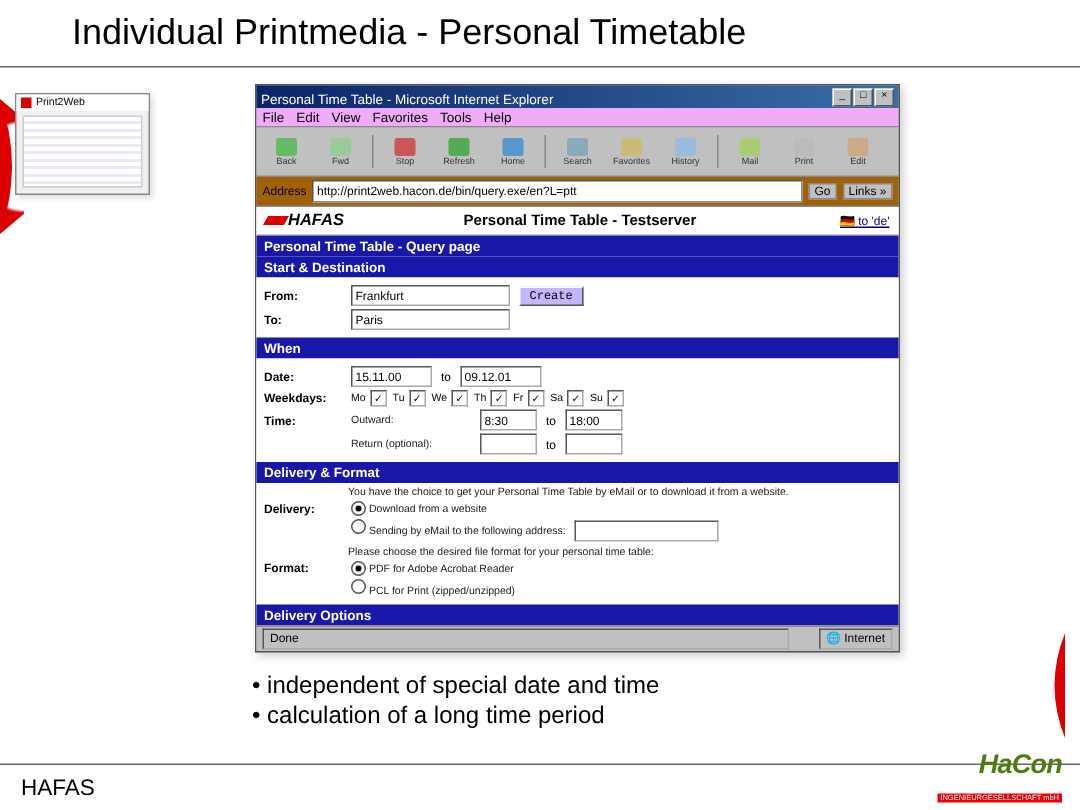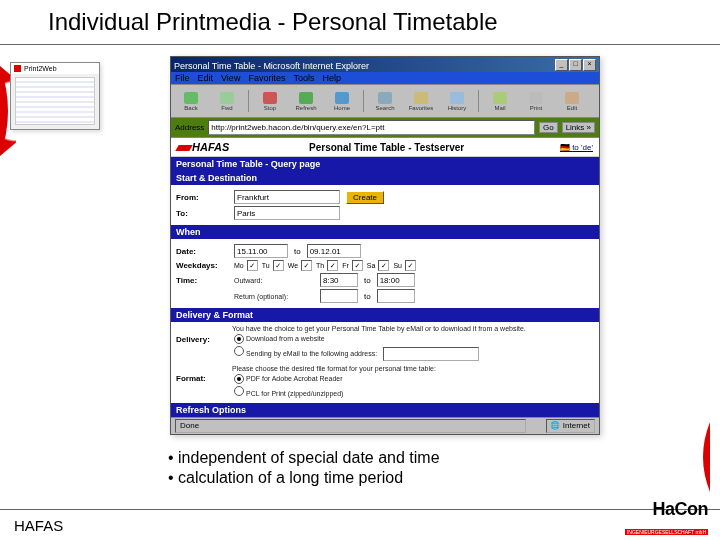--- a/index.html
+++ b/index.html
@@ -94,21 +94,21 @@
     border: 1px solid #fff;
     border-right-color: #555;
     border-bottom-color: #555;
     margin-left: 1px;
     font-size: 7px;
     line-height: 8px;
     text-align: center;
     color: #000;
   }
   .menubar {
-    background: #1d4ed8;
+    background: #f0abfc;
     padding: 1px 4px;
     font-size: 9px;
     display: flex;
     gap: 8px;
     border-bottom: 1px solid #888;
   }
   .toolbar {
     background: #c0c0c0;
     padding: 2px 3px;
     display: flex;
@@ -134,21 +134,21 @@
     background: #7aa;
     border-radius: 2px;
   }
   .tb-sep {
     width: 1px;
     height: 22px;
     background: #888;
     margin: 0 2px;
   }
   .addrbar {
-    background: #4d7c0f;
+    background: #a16207;
     padding: 2px 4px;
     display: flex;
     align-items: center;
     gap: 4px;
     border-bottom: 1px solid #888;
     font-size: 8px;
   }
   .addrbar input {
     flex: 1;
     font-size: 8px;
@@ -226,26 +226,27 @@
     font-size: 8px;
   }
   .txt {
     border: 1px inset #aaa;
     background: #fff;
     height: 12px;
     font-size: 8px;
     padding: 0 2px;
   }
   .btn-3d {
-    background: #eab308;
+    background: #c4b5fd;
     border: 1px solid #fff;
     border-right-color: #555;
     border-bottom-color: #555;
     font-size: 8px;
     padding: 1px 6px;
+    font-family: Liberation Mono, monospace;
   }
   .cbx {
     width: 9px;
     height: 9px;
     border: 1px inset #aaa;
     background: #fff;
     display: inline-flex;
     align-items: center;
     justify-content: center;
     font-size: 7px;
@@ -325,21 +326,22 @@
   }
   .footer-right {
     position: absolute;
     right: 12px;
     bottom: 2px;
     text-align: right;
   }
   .hacon {
     font-size: 18px;
     font-weight: 900;
-    color: #000000;
+    font-style: italic;
+    color: #4d7c0f;
     letter-spacing: -0.5px;
   }
   .hacon-sub {
     font-size: 5px;
     background: #e00;
     color: #fff;
     padding: 0 2px;
     display: inline-block;
   }
   .select-tiny {
@@ -529,21 +531,21 @@
       <div class="row">
         <span class="lab">Format:</span>
         <span><span class="rad sel"></span><span class="mini">PDF for Adobe Acrobat Reader</span></span>
       </div>
       <div class="row">
         <span class="lab"></span>
         <span><span class="rad"></span><span class="mini">PCL for Print (zipped/unzipped)</span></span>
       </div>
     </div>
 
-    <div class="bluebar">Refresh Options</div>
+    <div class="bluebar">Delivery Options</div>
   </div>
 
   <div class="statusbar">
     <span class="status-seg" style="flex:1">Done</span>
     <span class="status-seg">🌐 <span>Internet</span></span>
   </div>
 </div>
 
 <div class="footer-cover"></div>
 

